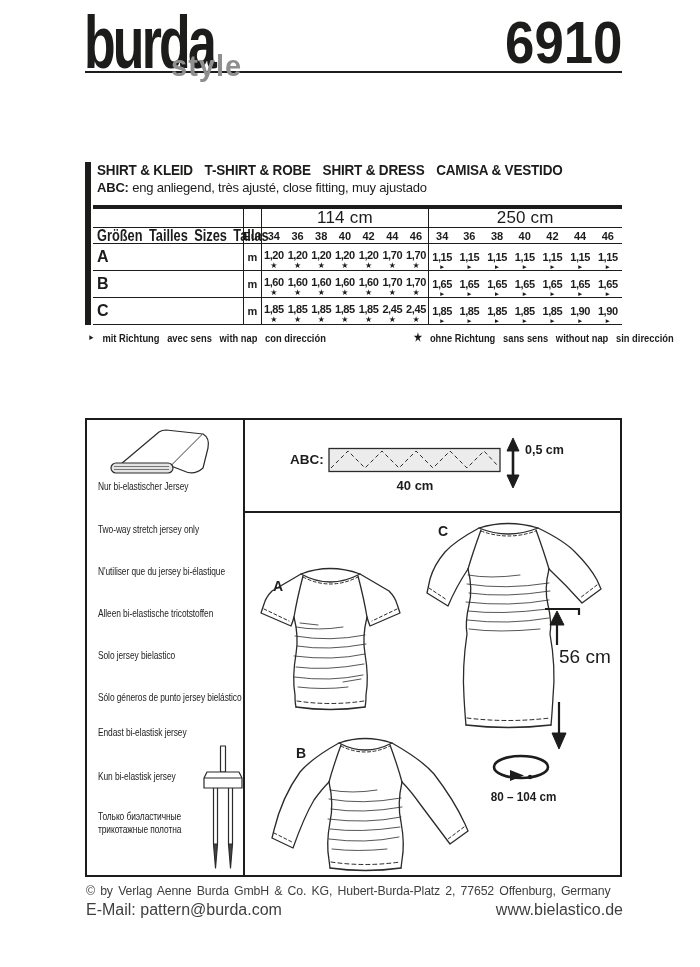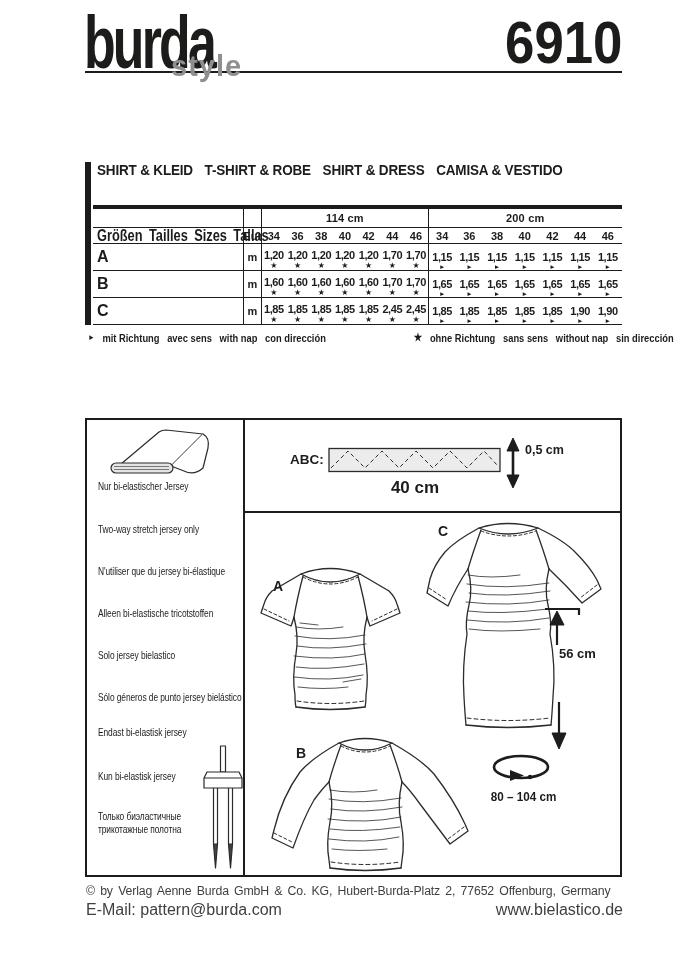--- a/index.html
+++ b/index.html
@@ -29,21 +29,21 @@
   .ygrid{position:absolute;left:93px;top:205px;display:grid;
          grid-template-columns:150px 19px repeat(7,23.7px) repeat(7,27.7px);
          grid-template-rows:18px 17px 27px 27px 27px;
          border-top:4px solid var(--ink)}
   .cell{display:flex;align-items:center;border-color:var(--ink);min-width:0}
   .tt{border-top:0}
   .hdr{border-top:1px solid var(--ink);border-bottom:1px solid var(--ink);font-weight:bold;font-size:11px}
   .dr{border-bottom:1px solid var(--ink)}
   .vl{border-left:1px solid var(--ink)} .vr{border-right:1px solid var(--ink)} .gl{border-left:1px solid var(--ink)}
   .ctr{justify-content:center}
-  .wg{justify-content:center;font-weight:bold;font-size:11px;letter-spacing:.2px}
+  .wg{justify-content:center;font-weight:normal;font-size:17px;letter-spacing:.2px}
   .lbl{padding-left:4px;font-weight:bold;font-size:16px}
   .words{display:flex;gap:8px;transform:scaleX(.8);transform-origin:left center;white-space:nowrap}
   .vc{flex-direction:column;justify-content:flex-end;line-height:1}
   .val{font-size:11px;font-weight:bold;letter-spacing:-.4px}
   .sym{margin-top:1px;line-height:1}
   .star{font-size:8px} .nap{font-size:6.5px}
   .unit{font-size:11px}
 
   
   .nap-legend{position:absolute;left:88px;top:331px;width:534px;display:flex;justify-content:space-between}
@@ -56,31 +56,31 @@
   .panel{position:absolute;left:85px;top:418px;width:537px;height:459px;border:2px solid var(--ink)}
   .v-div{position:absolute;left:156px;top:0;width:2px;height:100%;background:var(--ink)}
   .h-div{position:absolute;left:158px;top:91px;right:0;height:2px;background:var(--ink)}
 
   .note{position:absolute;left:11px;font-size:10.5px;letter-spacing:-.1px;color:#222;white-space:nowrap;
         transform:scaleX(.8);transform-origin:left top;line-height:1.25}
   .note.wrap{white-space:pre-line;width:160px}
 
   .abc-label{position:absolute;left:203px;top:32px;font-weight:bold;font-size:13.5px}
   .strip-svg{position:absolute;left:241px;top:27px}
-  .strip-width{position:absolute;left:241px;top:58px;width:174px;text-align:center;font-weight:bold;font-size:17px}
+  .strip-width{position:absolute;left:241px;top:58px;width:174px;text-align:center;font-weight:bold;font-size:13px}
   .dbl-arrow{position:absolute;left:417px;top:17px}
   .strip-height{position:absolute;left:438px;top:23px;font-weight:bold;font-size:12.5px;white-space:nowrap}
 
   .view-label{position:absolute;font-weight:bold;font-size:14px}
   .vl-a{left:186px;top:158px}.vl-b{left:209px;top:325px}.vl-c{left:351px;top:103px}
   .g-svg{position:absolute}
   .svg-a{left:171px;top:137px}.svg-b{left:175px;top:312px}.svg-c{left:333px;top:97px}
 
   .len-mark{position:absolute;left:456px;top:171px}
-  .len-label{position:absolute;left:472px;top:226px;font-weight:bold;font-size:13px;white-space:nowrap}
+  .len-label{position:absolute;left:472px;top:226px;font-weight:normal;font-size:19px;white-space:nowrap}
   .down-arrow{position:absolute;left:463px;top:280px}
   .circ-svg{position:absolute;left:401px;top:334px}
   .circ-label{position:absolute;left:389px;top:369px;width:95px;text-align:center;font-weight:bold;font-size:13px;
               transform:scaleX(.9);white-space:nowrap}
   .bolt-svg{position:absolute;left:20px;top:4px}
   .needle-svg{position:absolute;left:113px;top:324px}
 
   
   .footer-copy{position:absolute;left:86px;top:884px;width:537px;font-size:12.3px;color:var(--footer-ink);
                letter-spacing:-.15px;word-spacing:2px;white-space:nowrap}
@@ -98,26 +98,30 @@
   <div class="brand-sub">style</div>
   <div class="pattern-number">6910</div>
 
   <div class="title-bar"></div>
   <div class="garment-names">
       <span class="phrase">SHIRT &amp; KLEID</span>
       <span class="phrase">T-SHIRT &amp; ROBE</span>
       <span class="phrase">SHIRT &amp; DRESS</span>
       <span class="phrase">CAMISA &amp; VESTIDO</span>
     </div>
+  <div class="fit-line">
+    <b>ABC:</b>
+    <span>eng anliegend, très ajusté, close fitting, muy ajustado</span>
+  </div>
 
   <div class="ygrid">
       <div class="cell tt"></div>
       <div class="cell tt vl vr"></div>
       <div class="cell tt wg" style="grid-column: span 7;">114 cm</div>
-      <div class="cell tt wg gl" style="grid-column: span 7;">200 cm</div>
+      <div class="cell tt wg gl" style="grid-column: span 7;">250 cm</div>
       <div class="cell hdr lbl">
         <div class="words">
           <span class="sw">Größen</span>
           <span class="sw">Tailles</span>
           <span class="sw">Sizes</span>
           <span class="sw">Tallas</span>
         </div>
       </div>
       <div class="cell hdr vl vr ctr">Eur</div>
       <div class="cell hdr ctr">34</div>

